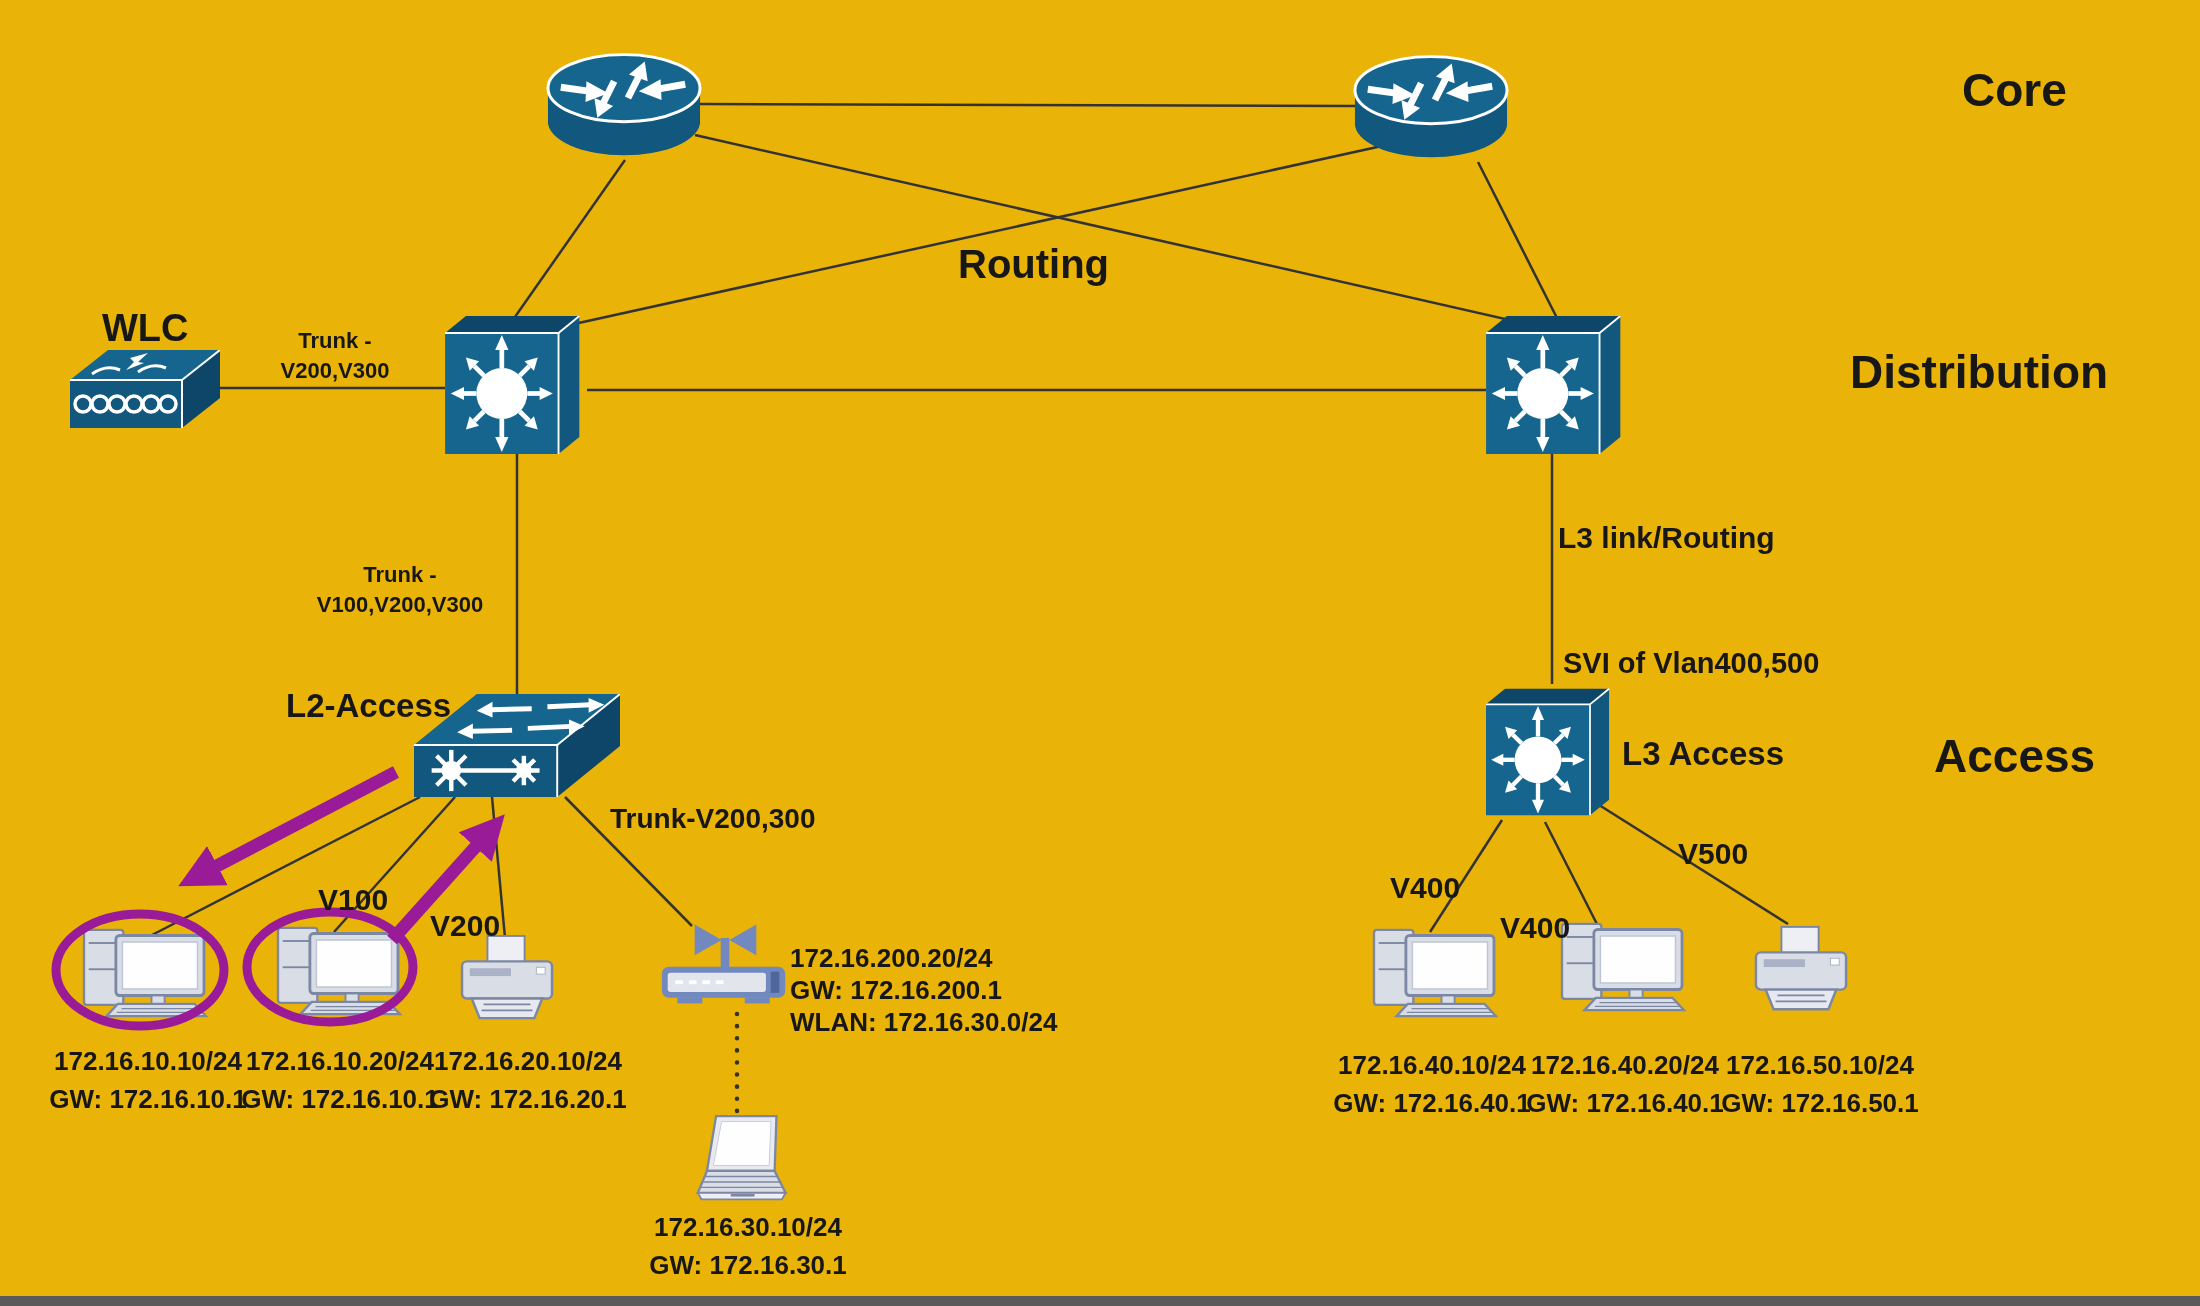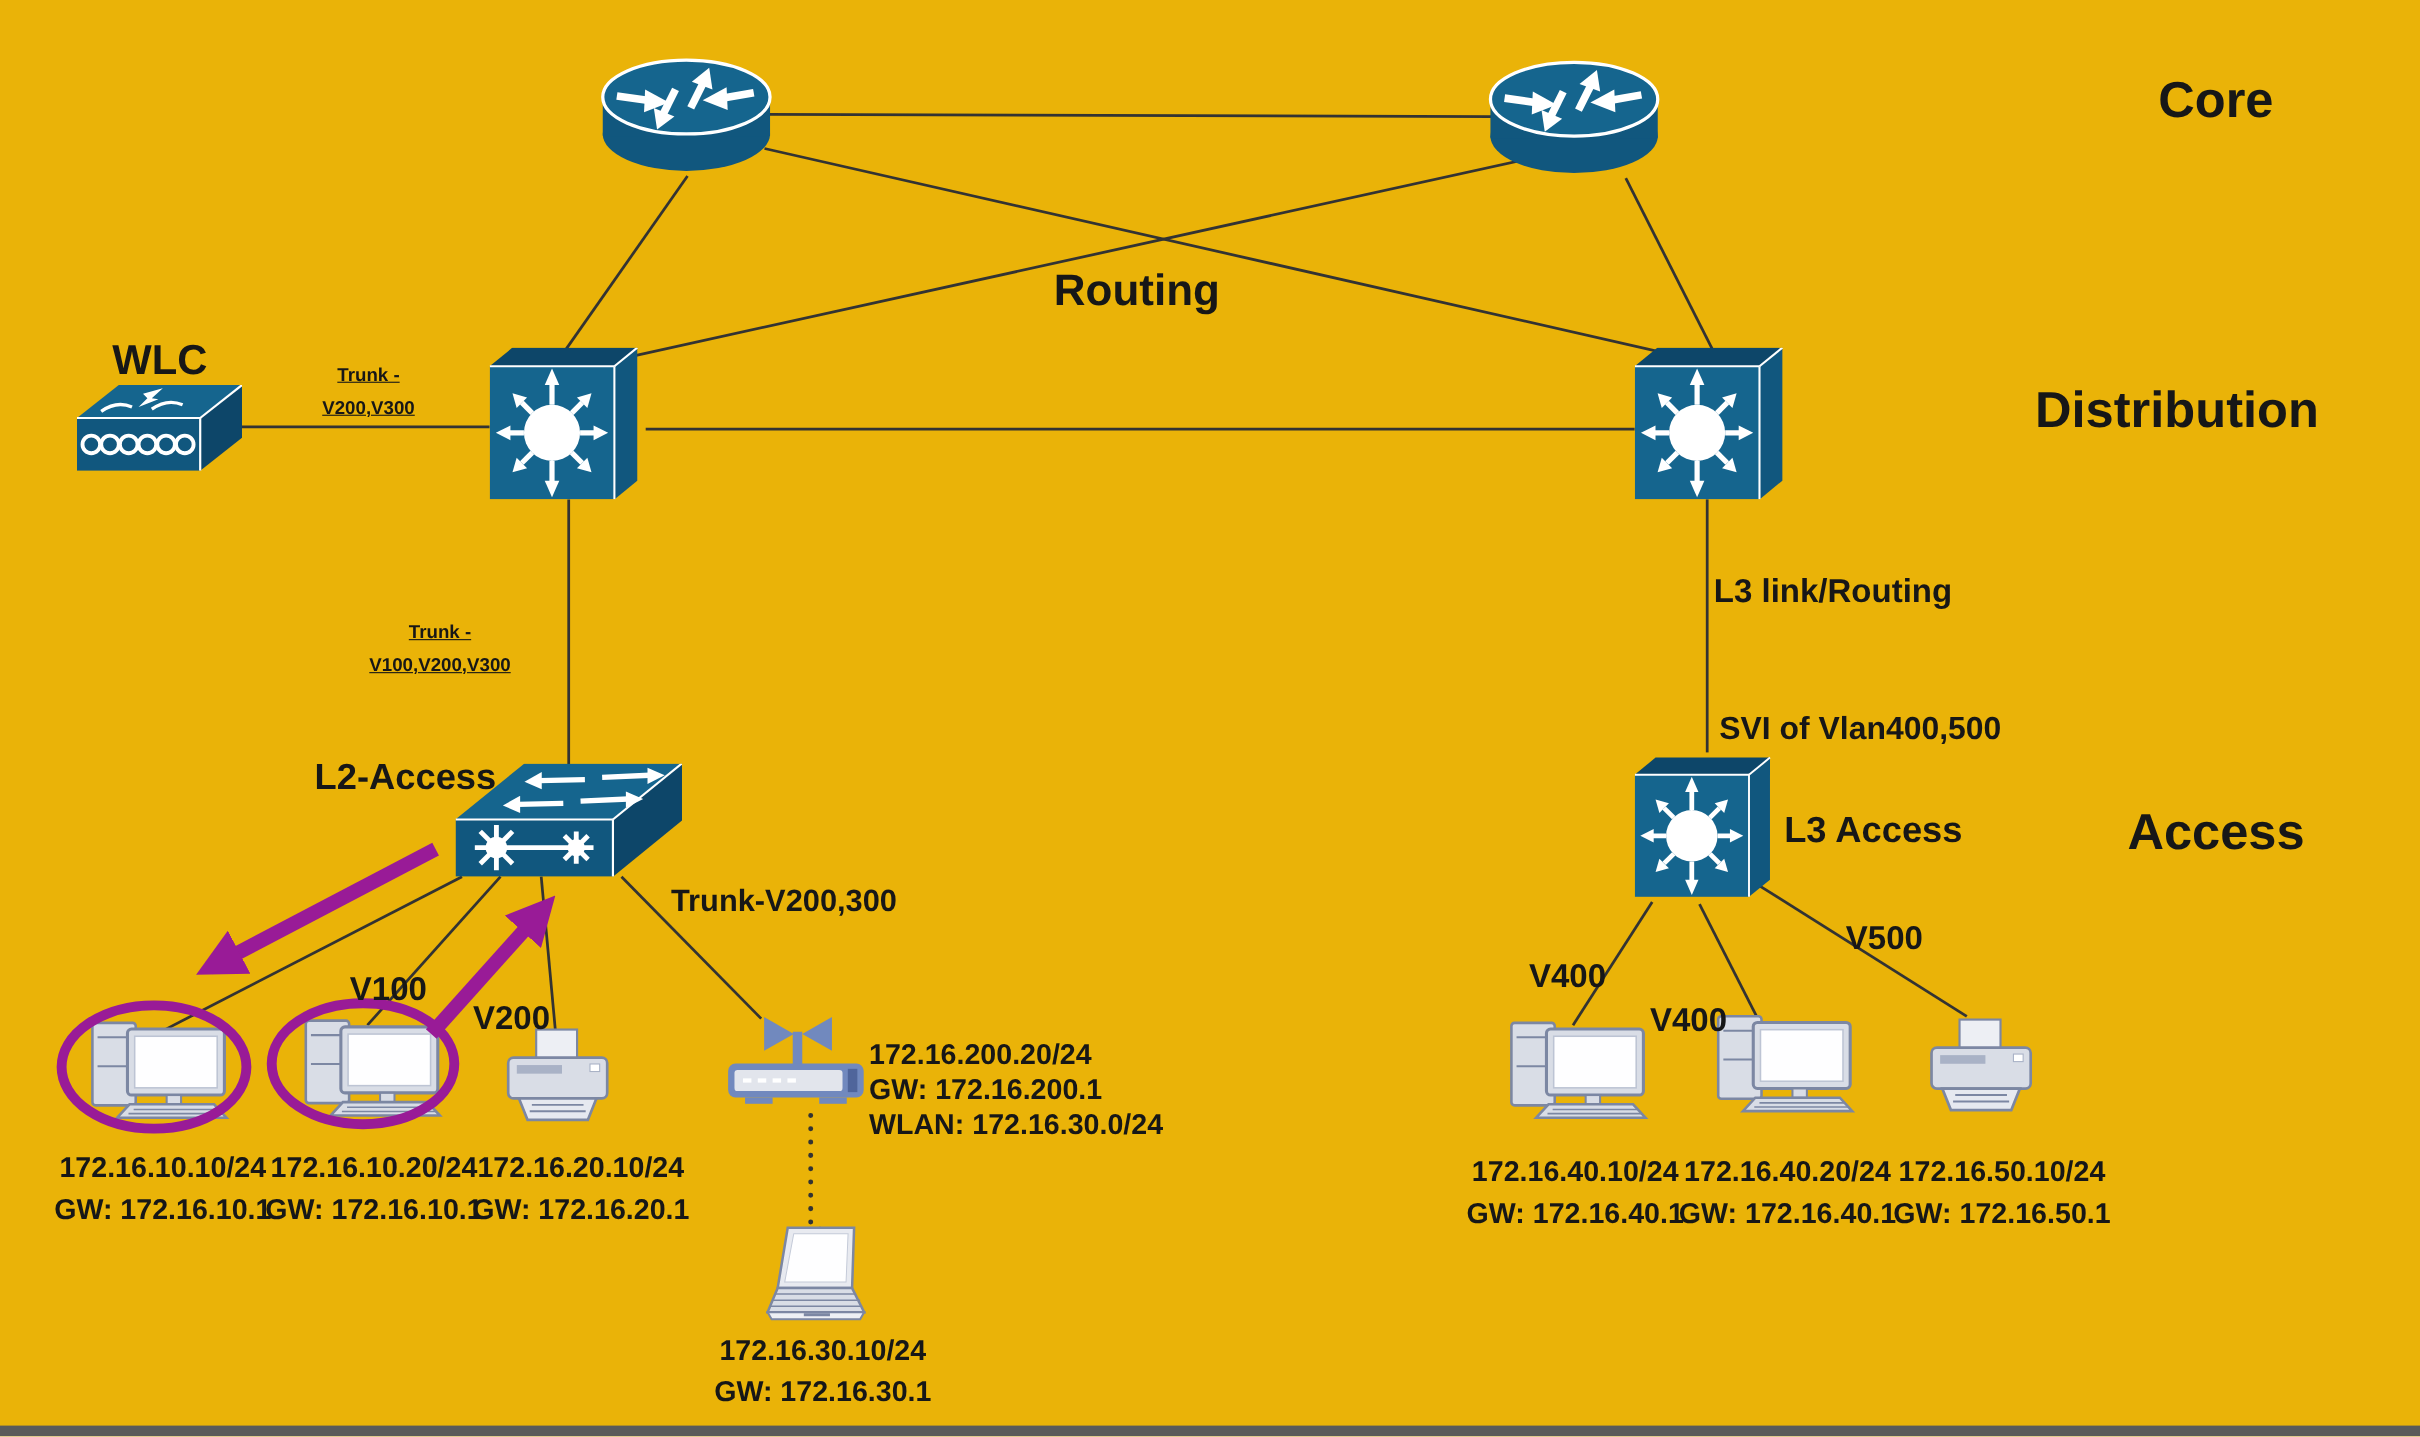--- a/index.html
+++ b/index.html
@@ -21,21 +21,21 @@
     font-family:"Liberation Sans","DejaVu Sans",sans-serif;color:var(--text);
   }
   svg.layer{position:absolute;left:0;top:0;z-index:1;}
   svg.overlay{position:absolute;left:0;top:0;z-index:3;}
   .icon{position:absolute;z-index:2;}
   .lbl{position:absolute;z-index:4;font-weight:bold;color:var(--text);white-space:nowrap;line-height:1.08;}
   .xl{font-size:46px;}
   .lg{font-size:40px;margin-left:20px;}
   .md{font-size:33px;}
   .sm{font-size:30px;}
-  .xs{font-size:17px;line-height:30px;text-decoration:underline;}
+  .xs{font-size:22px;line-height:30px;}
   .ctr{text-align:center;}
   .ip{font-size:26px;line-height:38px;text-align:center;width:240px;}
   .ap-ip{font-size:26px;line-height:32px;text-align:left;}
   .bottom-bar{position:absolute;left:0;top:1296px;width:2200px;height:10px;background:var(--bottom_bar);z-index:5;}
 </style>
 </head>
 <body>
 
 <svg width="0" height="0" style="position:absolute" aria-hidden="true">
   <defs>

